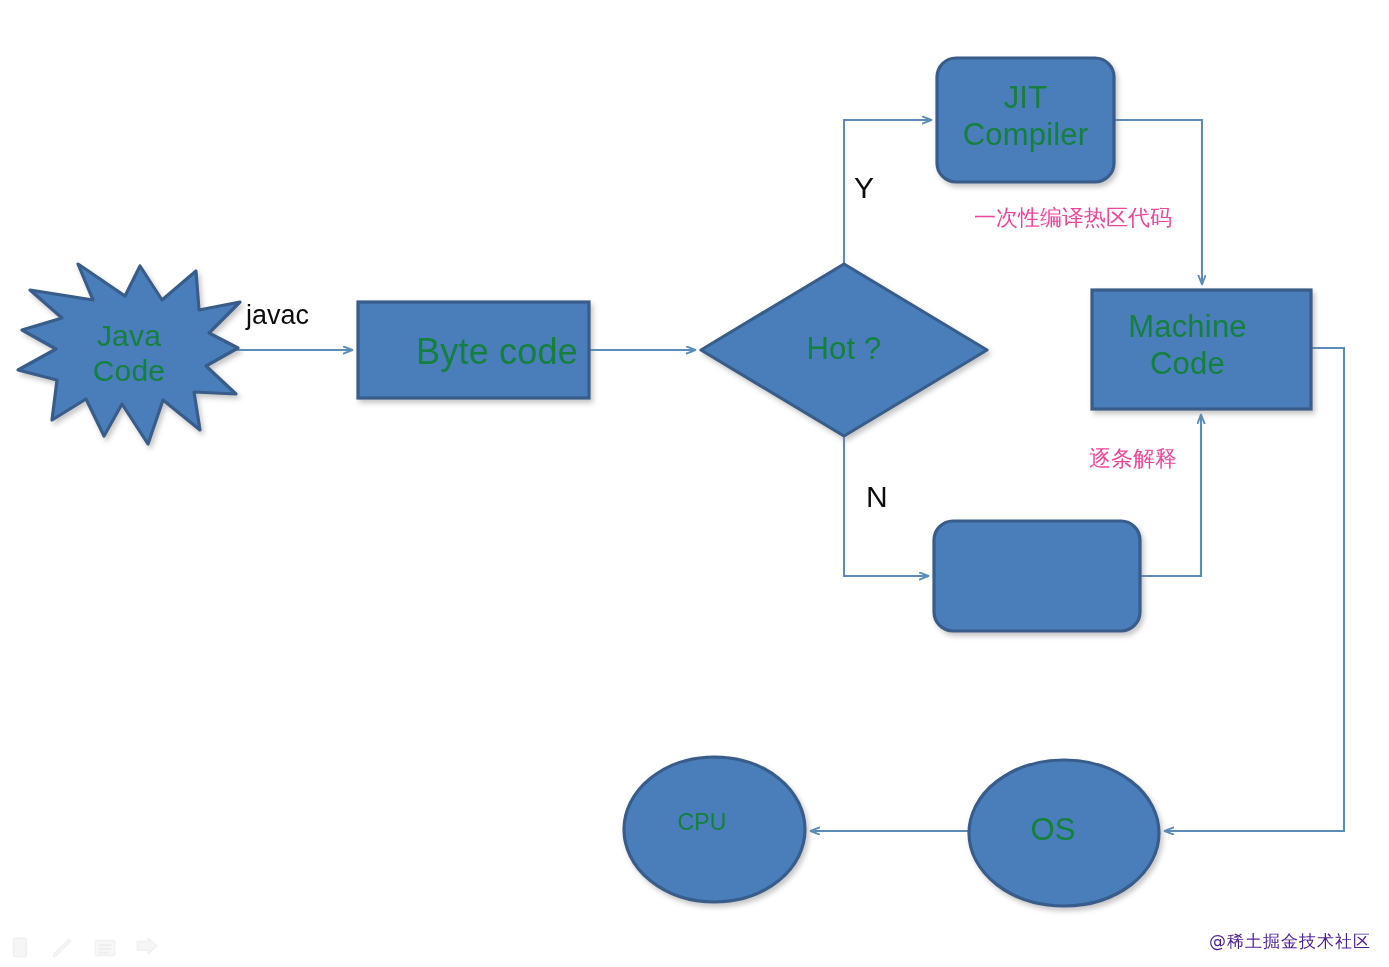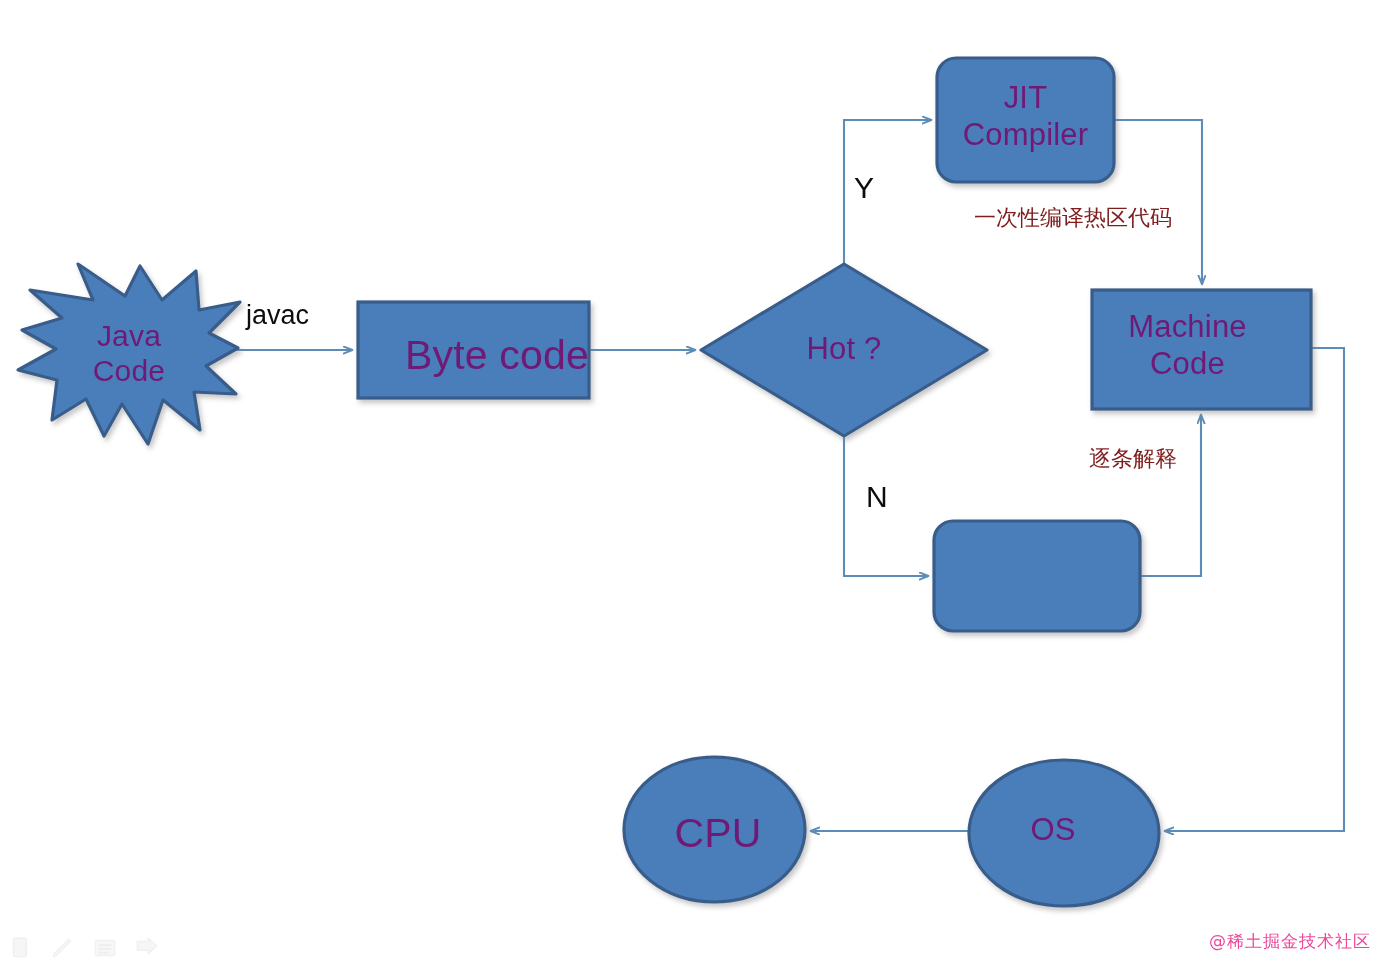--- a/index.html
+++ b/index.html
@@ -19,45 +19,45 @@
   }
   #diagram-svg {
     position: absolute;
     left: 0;
     top: 0;
     width: 1389px;
     height: 967px;
   }
   .shape-label {
     position: absolute;
-    color: #701a75;
+    color: #15803d;
     text-align: center;
     line-height: 1.18;
     font-weight: 400;
     letter-spacing: 0.2px;
     pointer-events: none;
     white-space: pre-line;
   }
   .edge-label {
     position: absolute;
     color: #0d0d0d;
     text-align: left;
     line-height: 1.1;
     white-space: nowrap;
   }
   .cjk {
     font-family: "DejaVu Sans", "Liberation Sans", sans-serif;
-    color: #7f1d1d;
+    color: #ec4899;
   }
   #watermark {
     position: absolute;
     right: 18px;
     bottom: 14px;
     font-size: 17px;
-    color: #ec4899;
+    color: #4c1d95;
     font-family: "DejaVu Sans", sans-serif;
     letter-spacing: 1px;
     user-select: none;
   }
   #toolbar {
     position: absolute;
     left: 8px;
     bottom: 6px;
     display: flex;
     align-items: center;
@@ -135,34 +135,34 @@
     </g>
 
     <g filter="url(#softshadow)">
       <ellipse cx="714.5" cy="829.5" rx="90.5" ry="72.5" fill="#4A7EBB" stroke="#385D8A" stroke-width="3.2"></ellipse>
     </g>
   </svg>
 
   <div class="shape-label" style="left:18px; top:318px; width:222px; font-size:30px;">Java
 Code</div>
 
-  <div class="shape-label" style="left:358px; top:331px; width:278px; font-size:41px;">Byte code</div>
+  <div class="shape-label" style="left:358px; top:331px; width:278px; font-size:36px;">Byte code</div>
 
   <div class="shape-label" style="left:701px; top:331px; width:286px; font-size:31px;text-align:center;">Hot ?</div>
 
   <div class="shape-label" style="left:932px; top:80px; width:187px; font-size:31px;">JIT
 Compiler</div>
 
   <div class="shape-label" style="left:1092px; top:309px; width:191px; font-size:31px;">Machine
 Code</div>
 
 
   <div class="shape-label" style="left:969px; top:812px; width:168px; font-size:31px;">OS</div>
 
-  <div class="shape-label" style="left:626px; top:809px; width:184px; font-size:41px;">CPU</div>
+  <div class="shape-label" style="left:610px; top:809px; width:184px; font-size:23px;">CPU</div>
 
   <div class="edge-label" style="left:246px; top:301px; font-size:27px;">javac</div>
 
   <div class="edge-label" style="left:854px; top:171px; font-size:30px;">Y</div>
 
   <div class="edge-label" style="left:866px; top:480px; font-size:30px;">N</div>
 
   <div class="edge-label cjk" style="left:974px; top:206px; font-size:22px;">一次性编译热区代码</div>
 
   <div class="edge-label cjk" style="left:1089px; top:447px; font-size:22px;">逐条解释</div>

